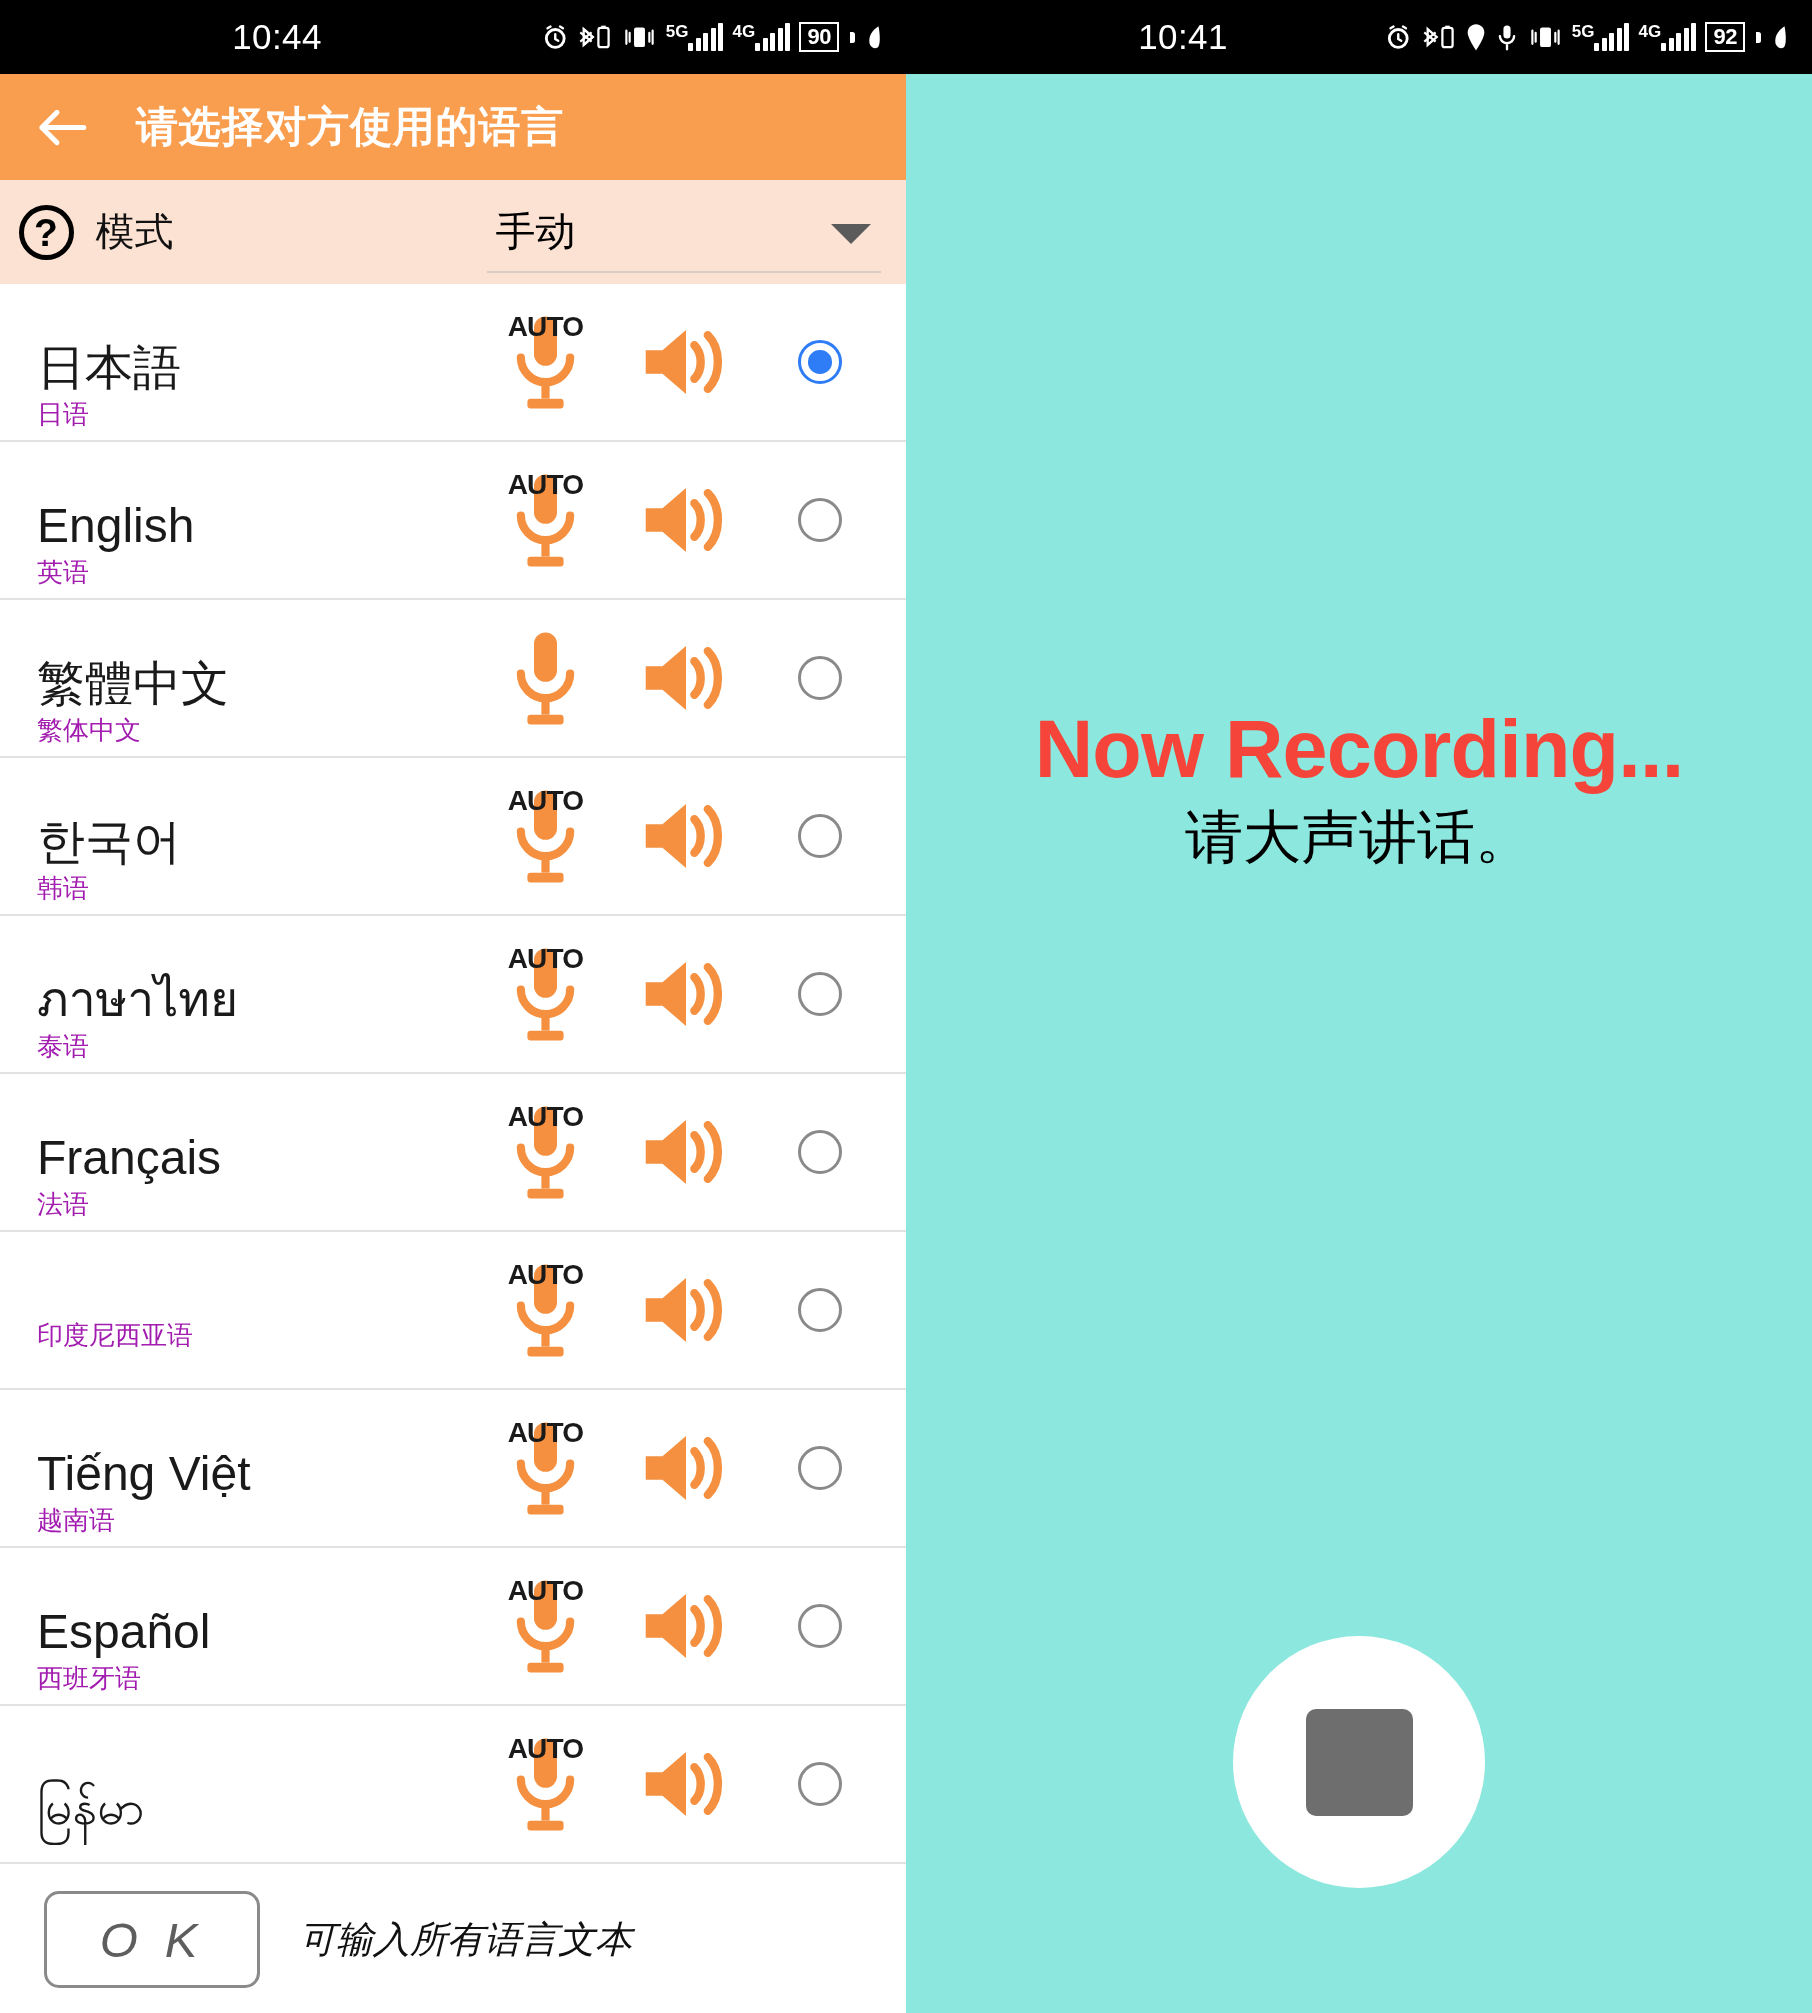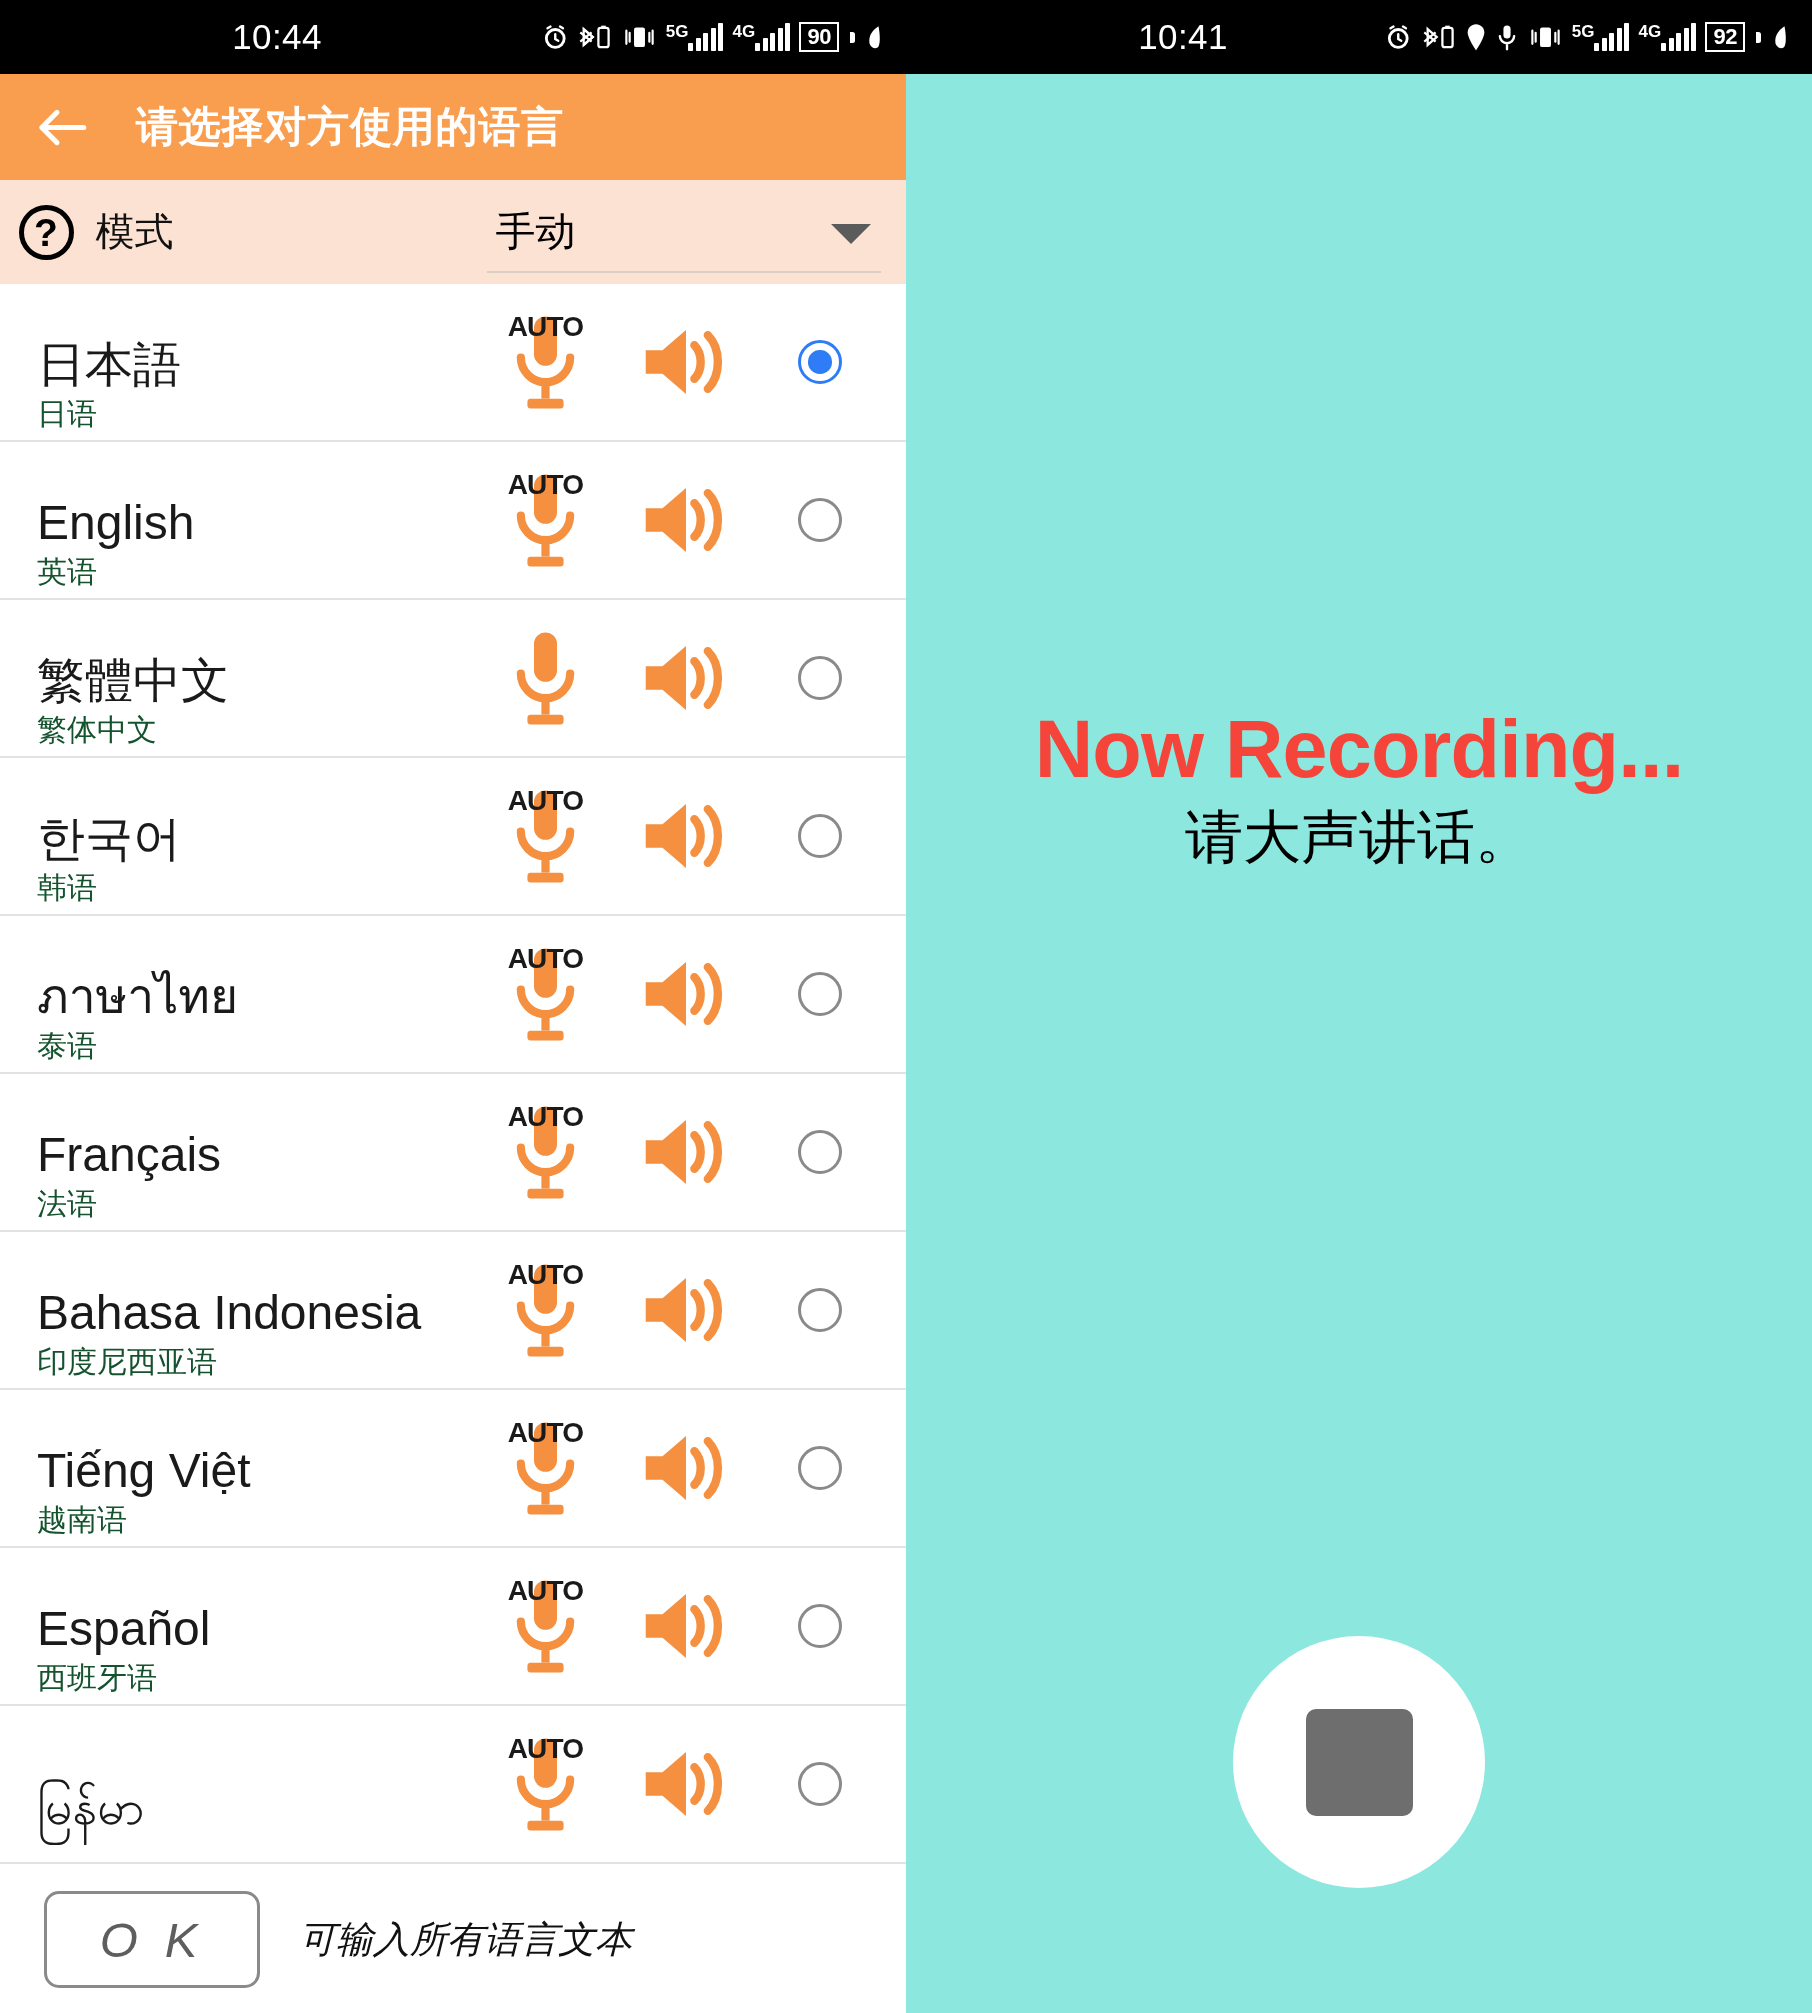--- a/index.html
+++ b/index.html
@@ -164,22 +164,22 @@
     padding-left: 37px;
     margin-top: 47px;
   }
   .lang-native {
     font-size: 48px;
     color: #1a1a1a;
     line-height: 1.12;
     white-space: nowrap;
   }
   .lang-cn {
-    font-size: 30px;
-    color: #14532d;
+    font-size: 26px;
+    color: #a21caf;
     line-height: 1.25;
     margin-top: 3.4px;
     white-space: nowrap;
   }
   .lang-ctrls {
     flex: 1;
     display: flex;
     align-items: center;
   }
   .mic-wrap {
@@ -512,21 +512,20 @@
                 <path d="M4 18h10L28 6v38L14 32H4z" fill="#f4903f"></path>
                 <path d="M33 15c5 5 5 15 0 20" fill="none" stroke="#f4903f" stroke-width="5" stroke-linecap="round"></path>
                 <path d="M41 9c8 8 8 24 0 32" fill="none" stroke="#f4903f" stroke-width="5" stroke-linecap="round"></path>
               </svg>
             </div>
             <div class="radio"></div>
           </div>
         </div>
         <div class="lang-row">
           <div class="lang-names">
-            <div class="lang-native">Bahasa Indonesia</div>
             <div class="lang-cn">印度尼西亚语</div>
           </div>
           <div class="lang-ctrls">
             <div class="mic-wrap">
               <span class="auto-tag">AUTO</span>
               <svg width="69" height="99" viewBox="0 0 42 60">
                 <rect x="14" y="2" width="14" height="30" rx="7" fill="#f4903f"></rect>
                 <path d="M6 27a15 15 0 0 0 30 0" fill="none" stroke="#f4903f" stroke-width="5" stroke-linecap="round"></path>
                 <rect x="18.5" y="41" width="5" height="11" fill="#f4903f"></rect>
                 <rect x="10" y="52" width="22" height="6" rx="2" fill="#f4903f"></rect>

